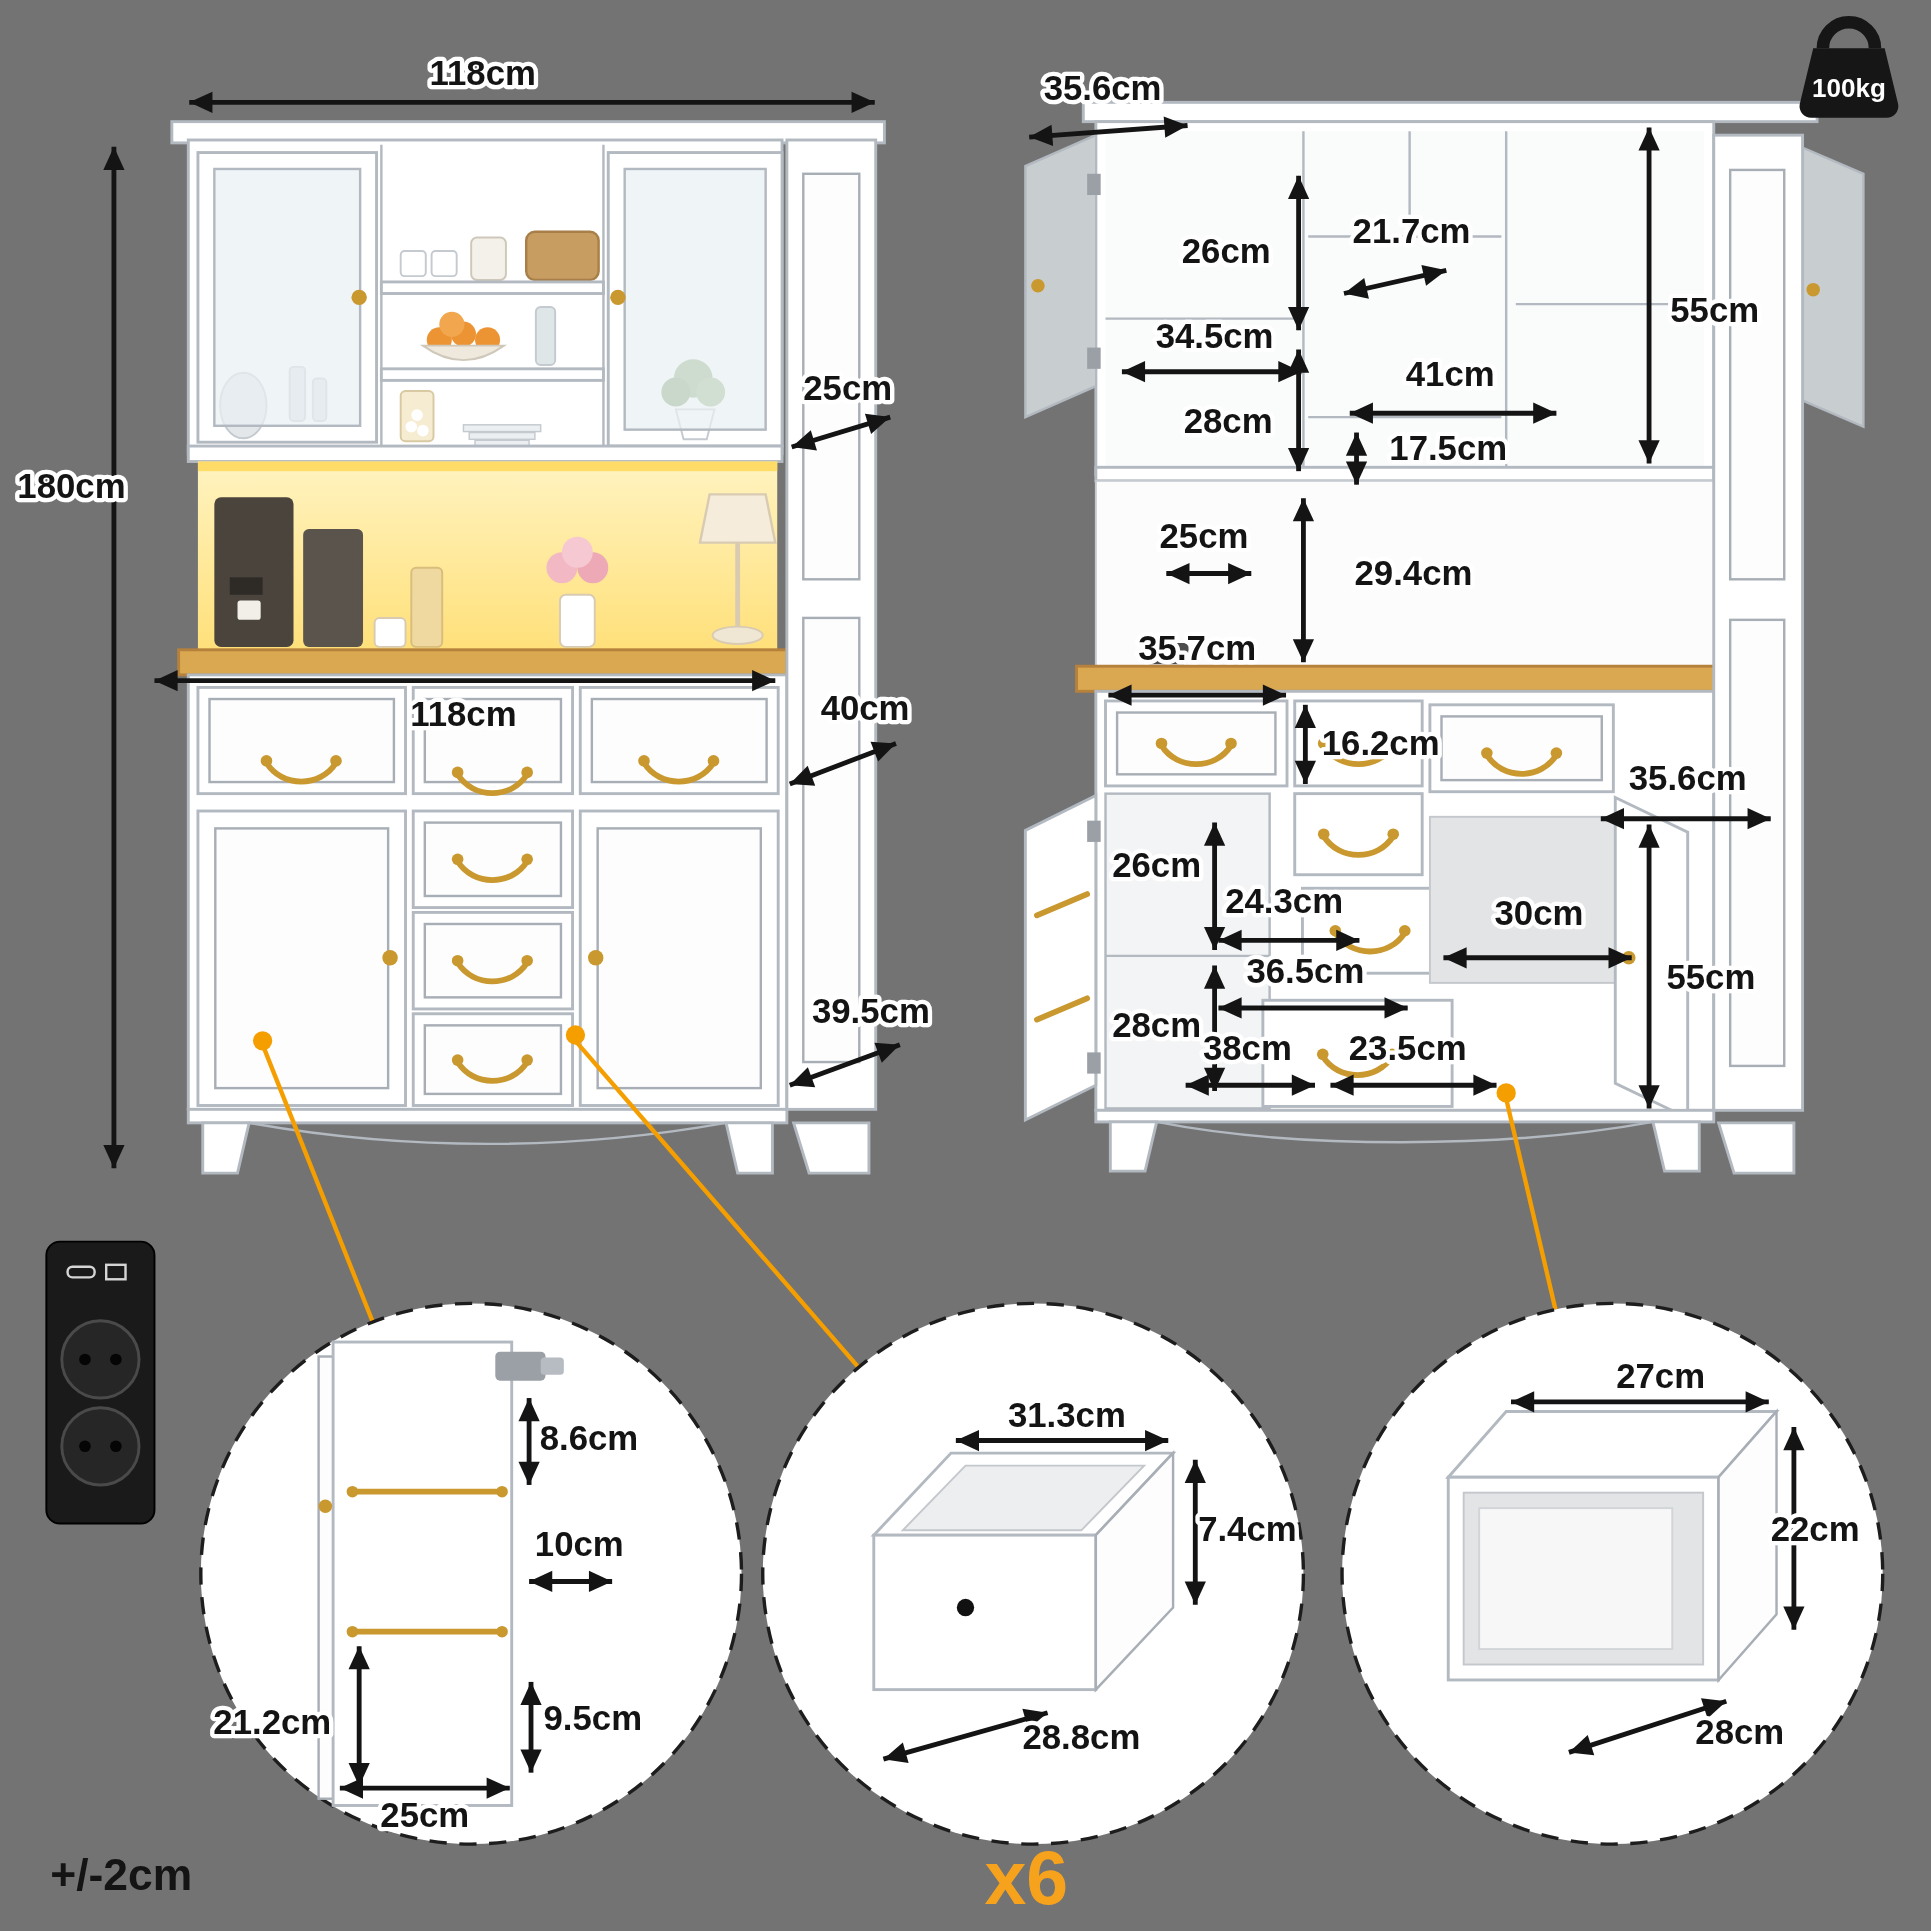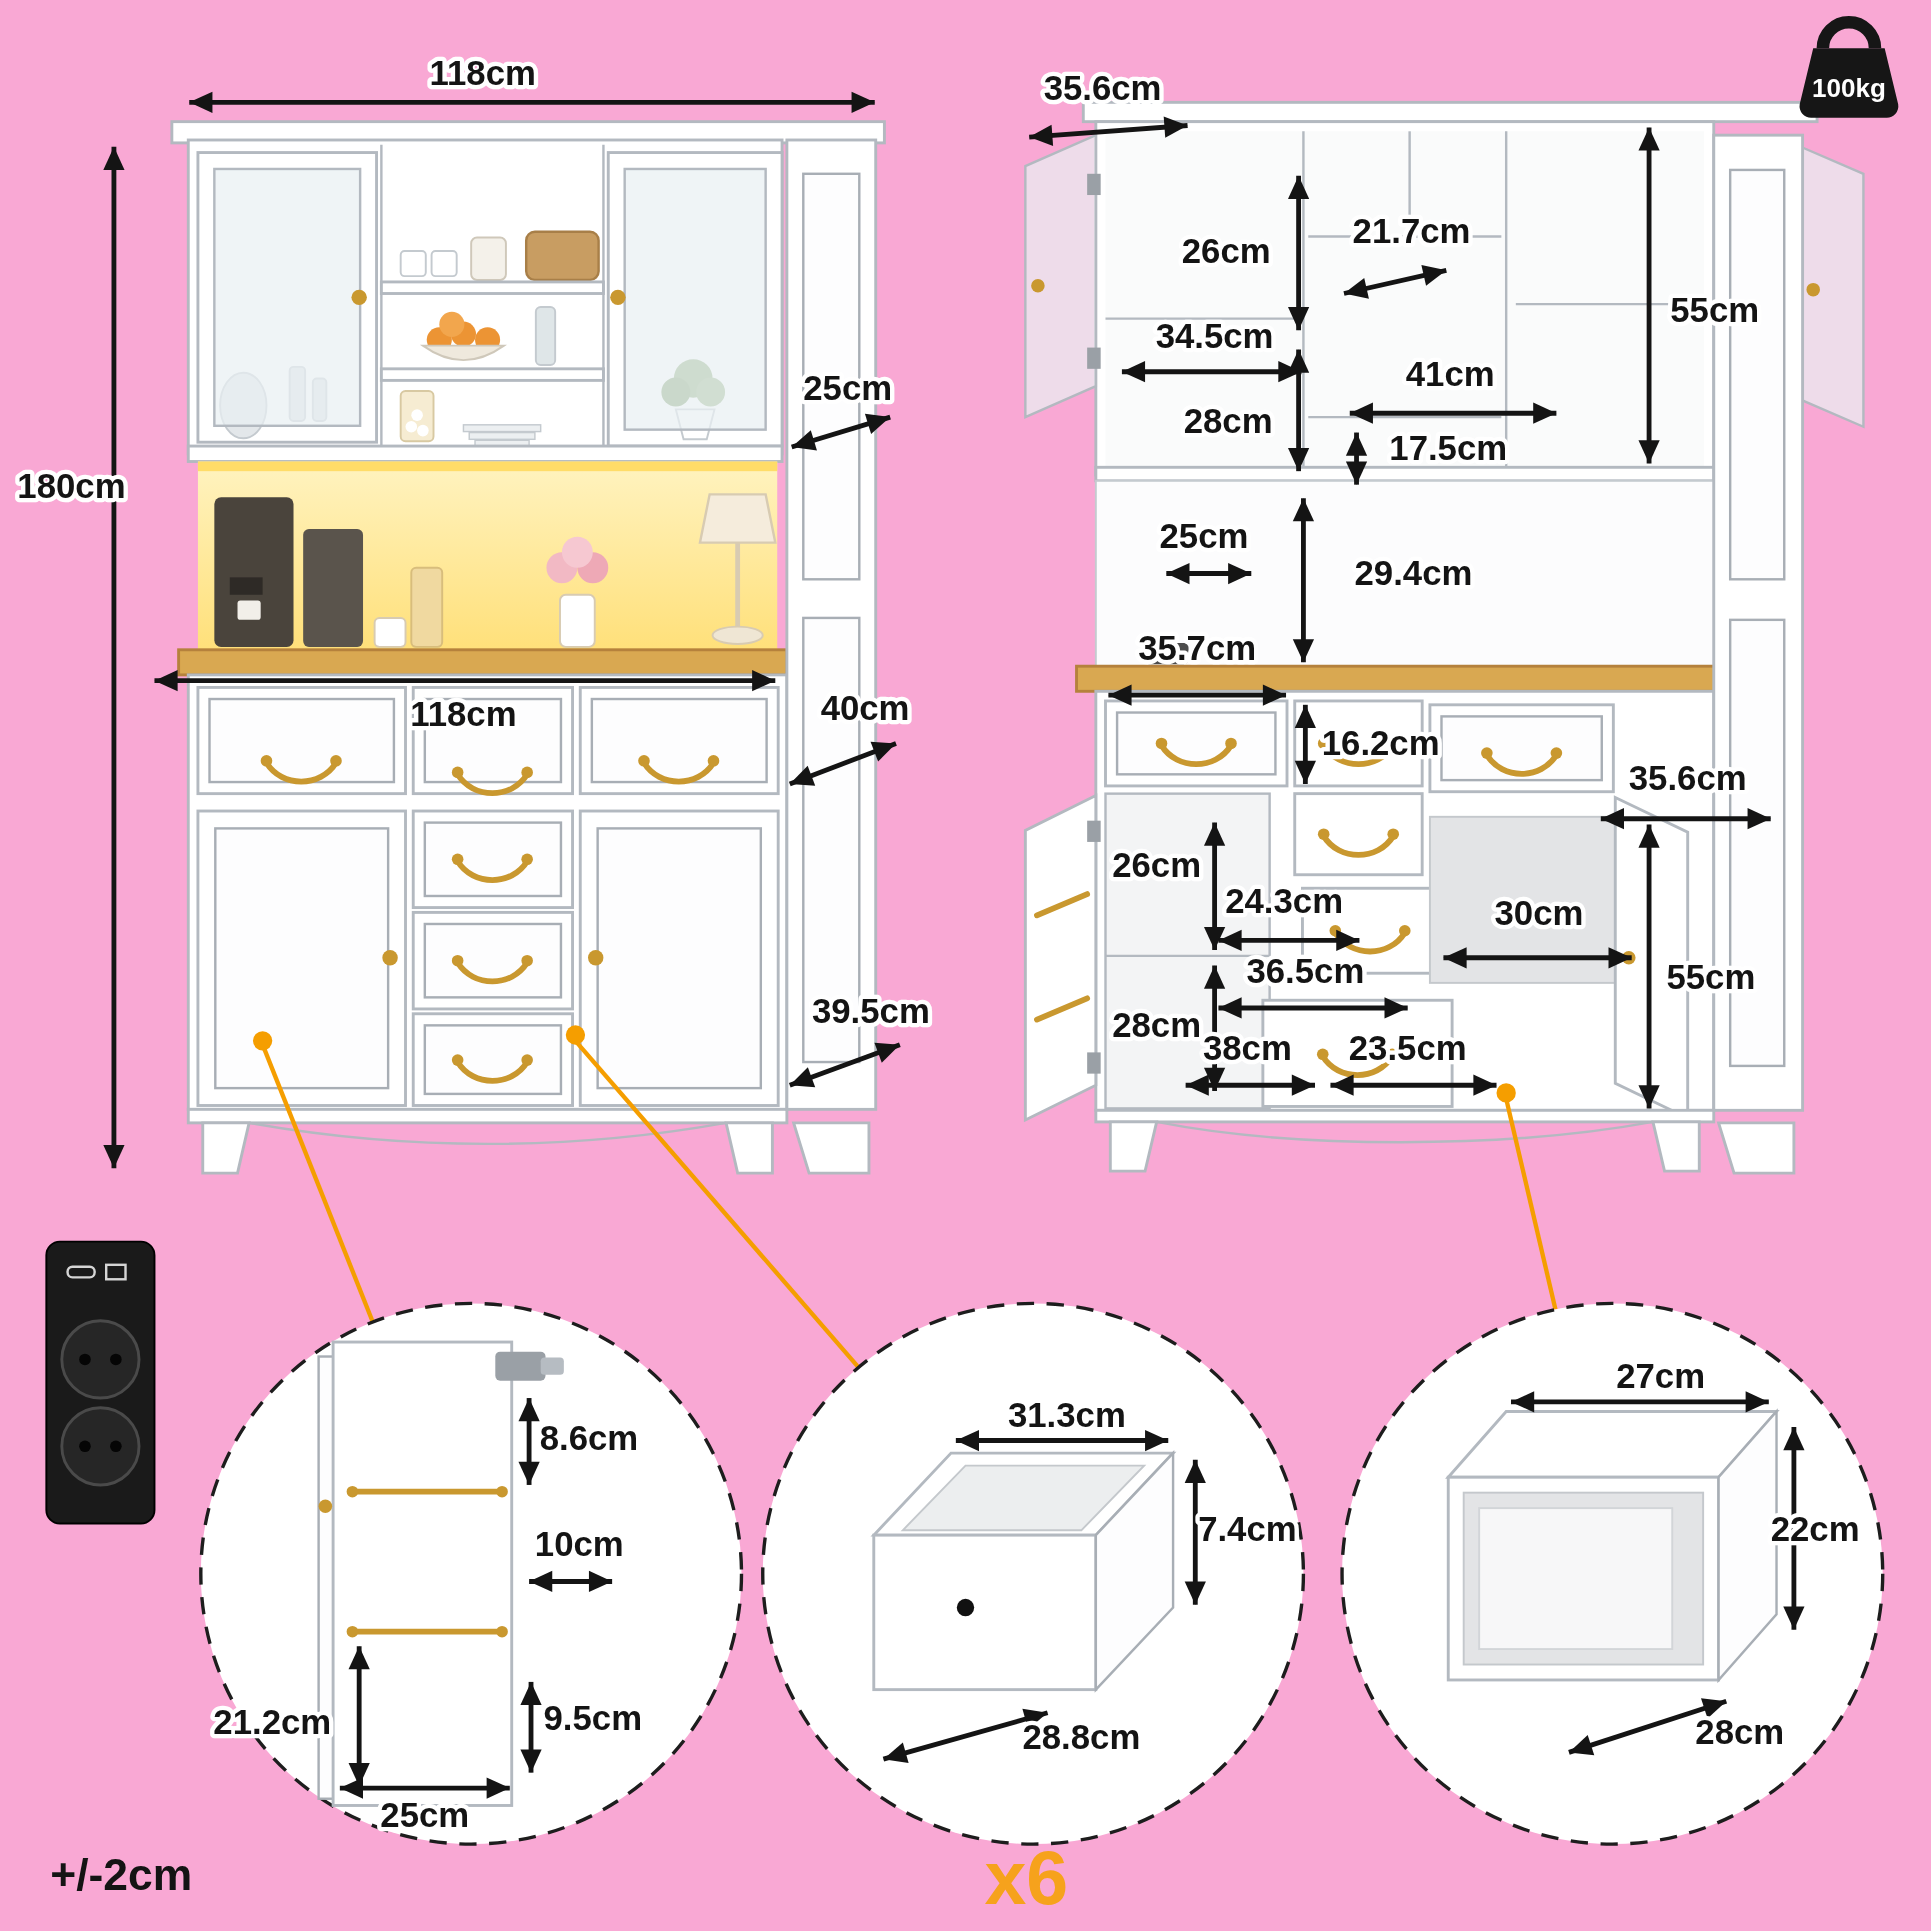--- a/index.html
+++ b/index.html
@@ -1,16 +1,16 @@
 <!DOCTYPE html>
 <html><head>
 <meta charset="utf-8">
 <style>
   html,body{margin:0;padding:0;background:#ffffff;}
-  .stage{position:relative;width:1931px;height:1931px;background:#f9a8d4;overflow:hidden;}
+  .stage{position:relative;width:1931px;height:1931px;background:#737373;overflow:hidden;}
   svg{display:block;}
   text{font-family:"Liberation Sans",sans-serif;}
   .lbl{font-weight:700;font-size:36px;fill:#141414;text-anchor:middle;
        paint-order:stroke;stroke:#ffffff;stroke-width:9px;stroke-linejoin:round;}
   .lbl-start{text-anchor:start;}
   .tol{font-weight:700;font-size:46px;fill:#141414;text-anchor:start;}
   .mult{font-weight:700;font-size:78px;fill:#f6a21c;text-anchor:middle;}
   .wt{font-weight:700;font-size:27px;fill:#ffffff;text-anchor:middle;stroke:none;}
   .cab{fill:#ffffff;stroke:#b3b9c0;stroke-width:3;}
   .cab2{fill:#fdfdfe;stroke:#a8aeb5;stroke-width:2.5;}

